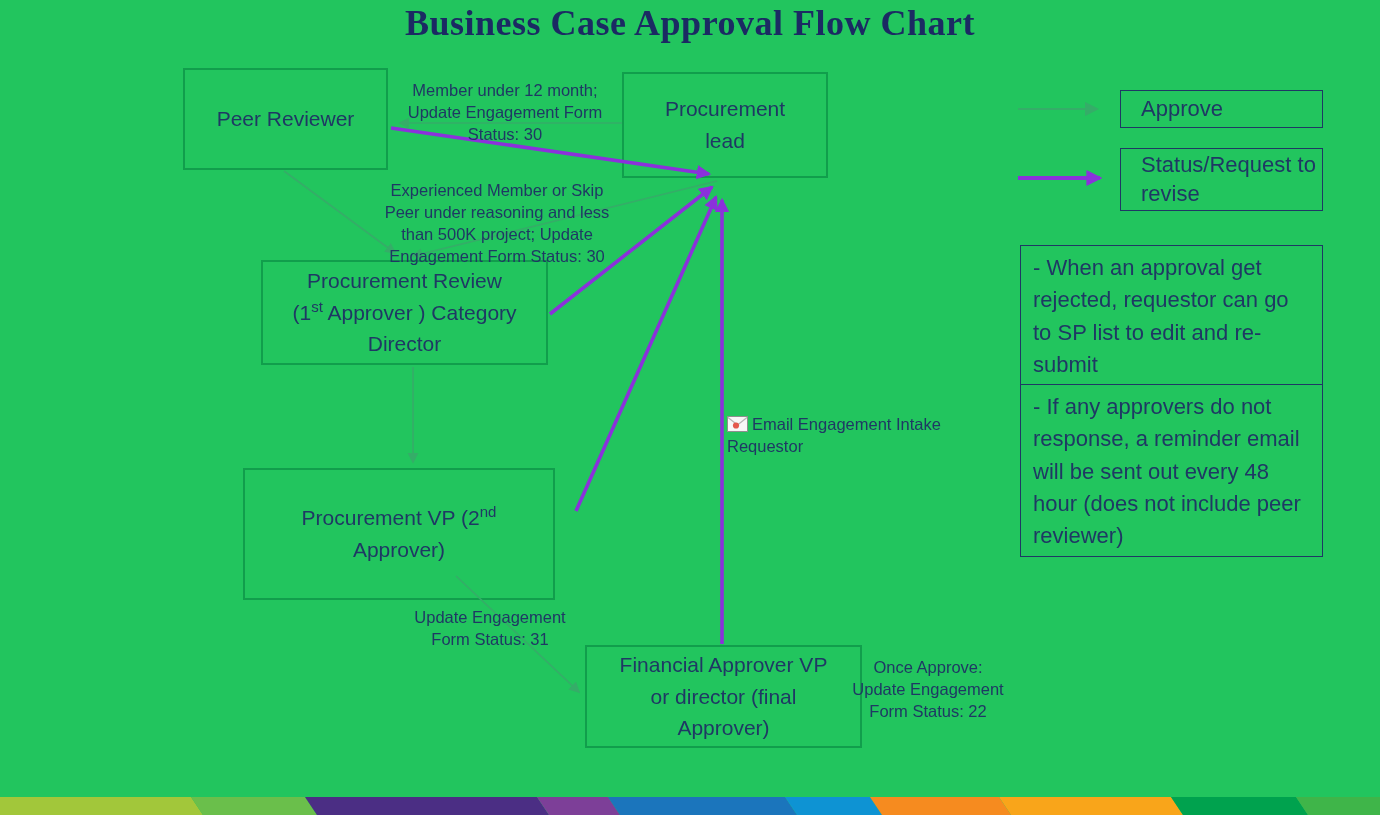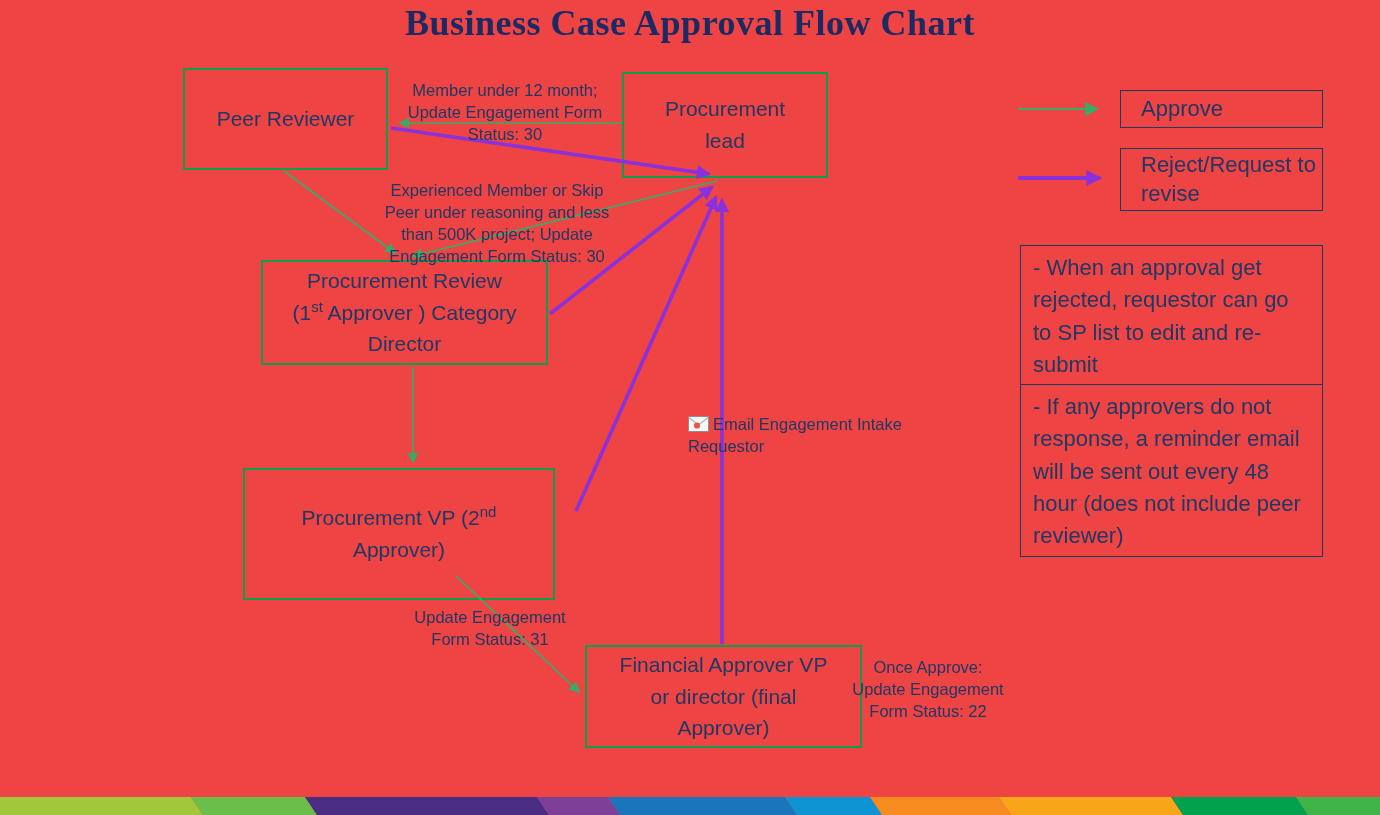--- a/index.html
+++ b/index.html
@@ -1,17 +1,17 @@
 <!DOCTYPE html>
 <html style="--title-navy: #1B2A63; --navy: #1F3864; --green-border: #119E4C; --approve-green: #35AD68; --reject-purple: #8B31DB;"><head>
 <meta charset="utf-8">
 <style>
   html,body { margin:0; padding:0; background:#fff; }
   .canvas {
-    position:relative; width:1380px; height:815px; background:#ef4444;
+    position:relative; width:1380px; height:815px; background:#22c55e;
     overflow:hidden; font-family:"Liberation Sans", sans-serif;
     color:var(--navy,#1F3864);
   }
   .title {
     position:absolute; top:0px; left:0; width:100%; text-align:center;
     font-family:"Liberation Serif", serif; font-weight:bold;
     font-size:36px; line-height:46px; color:var(--title-navy,#1B2A63);
     letter-spacing:0.5px; z-index:3;
   }
   .flow-box {
@@ -81,37 +81,37 @@
 Status: 30</div>
 
   <div class="edge-label" style="left:372px; top:179px; width:250px;text-align:center;">Experienced Member or Skip
 Peer under reasoning and less
 than 500K project; Update
 Engagement Form Status: 30</div>
 
   <div class="edge-label" style="left:408px; top:606px; width:164px;">Update Engagement
 Form Status: 31</div>
 
-  <div class="edge-label left" style="left:688px; top:391px; width:216px;">
+  <div class="edge-label left" style="left:727px; top:391px; width:216px;">
     <svg class="env-icon" width="21" height="16" viewBox="0 0 21 16">
       <rect x="0.5" y="0.5" width="20" height="15" fill="#f7f7f7" stroke="#8f8f8f" stroke-width="1"></rect>
       <path d="M1,1.5 L10.5,9 L20,1.5" fill="none" stroke="#b5b5b5" stroke-width="1.2"></path>
       <circle cx="9" cy="9.5" r="3.1" fill="#E4584D"></circle>
     </svg><span>Email Engagement Intake Requestor</span>
   </div>
 
   <div class="edge-label" style="left:846px; top:656px; width:164px;">Once Approve:
 Update Engagement
 Form Status: 22</div>
 
   <div class="legend-box" style="left:1120px; top:90px; width:203px; height:38px;">
     <span>Approve</span>
   </div>
   <div class="legend-box" style="left:1120px; top:148px; width:203px; height:63px;">
-    <span style="white-space:normal;">Reject/Request to revise</span>
+    <span style="white-space:normal;">Status/Request to revise</span>
   </div>
 
   <div class="note-box" style="left:1020px; top:245px; width:303px; height:140px;">- When an approval get rejected, requestor can go to SP list to edit and re-submit</div>
   <div class="note-box" style="left:1020px; top:384px; width:303px; height:173px;">- If any approvers do not response, a reminder email will be sent out every 48 hour (does not include peer reviewer)</div>
 
   <svg id="arrow-layer" width="1380" height="815">
     <defs>
       <marker id="ah-green" viewBox="0 0 10 10" refX="8.5" refY="5" markerWidth="6.5" markerHeight="6.5" orient="auto-start-reverse">
         <path d="M0,0 L10,5 L0,10 z" fill="#35AD68"></path>
       </marker>

